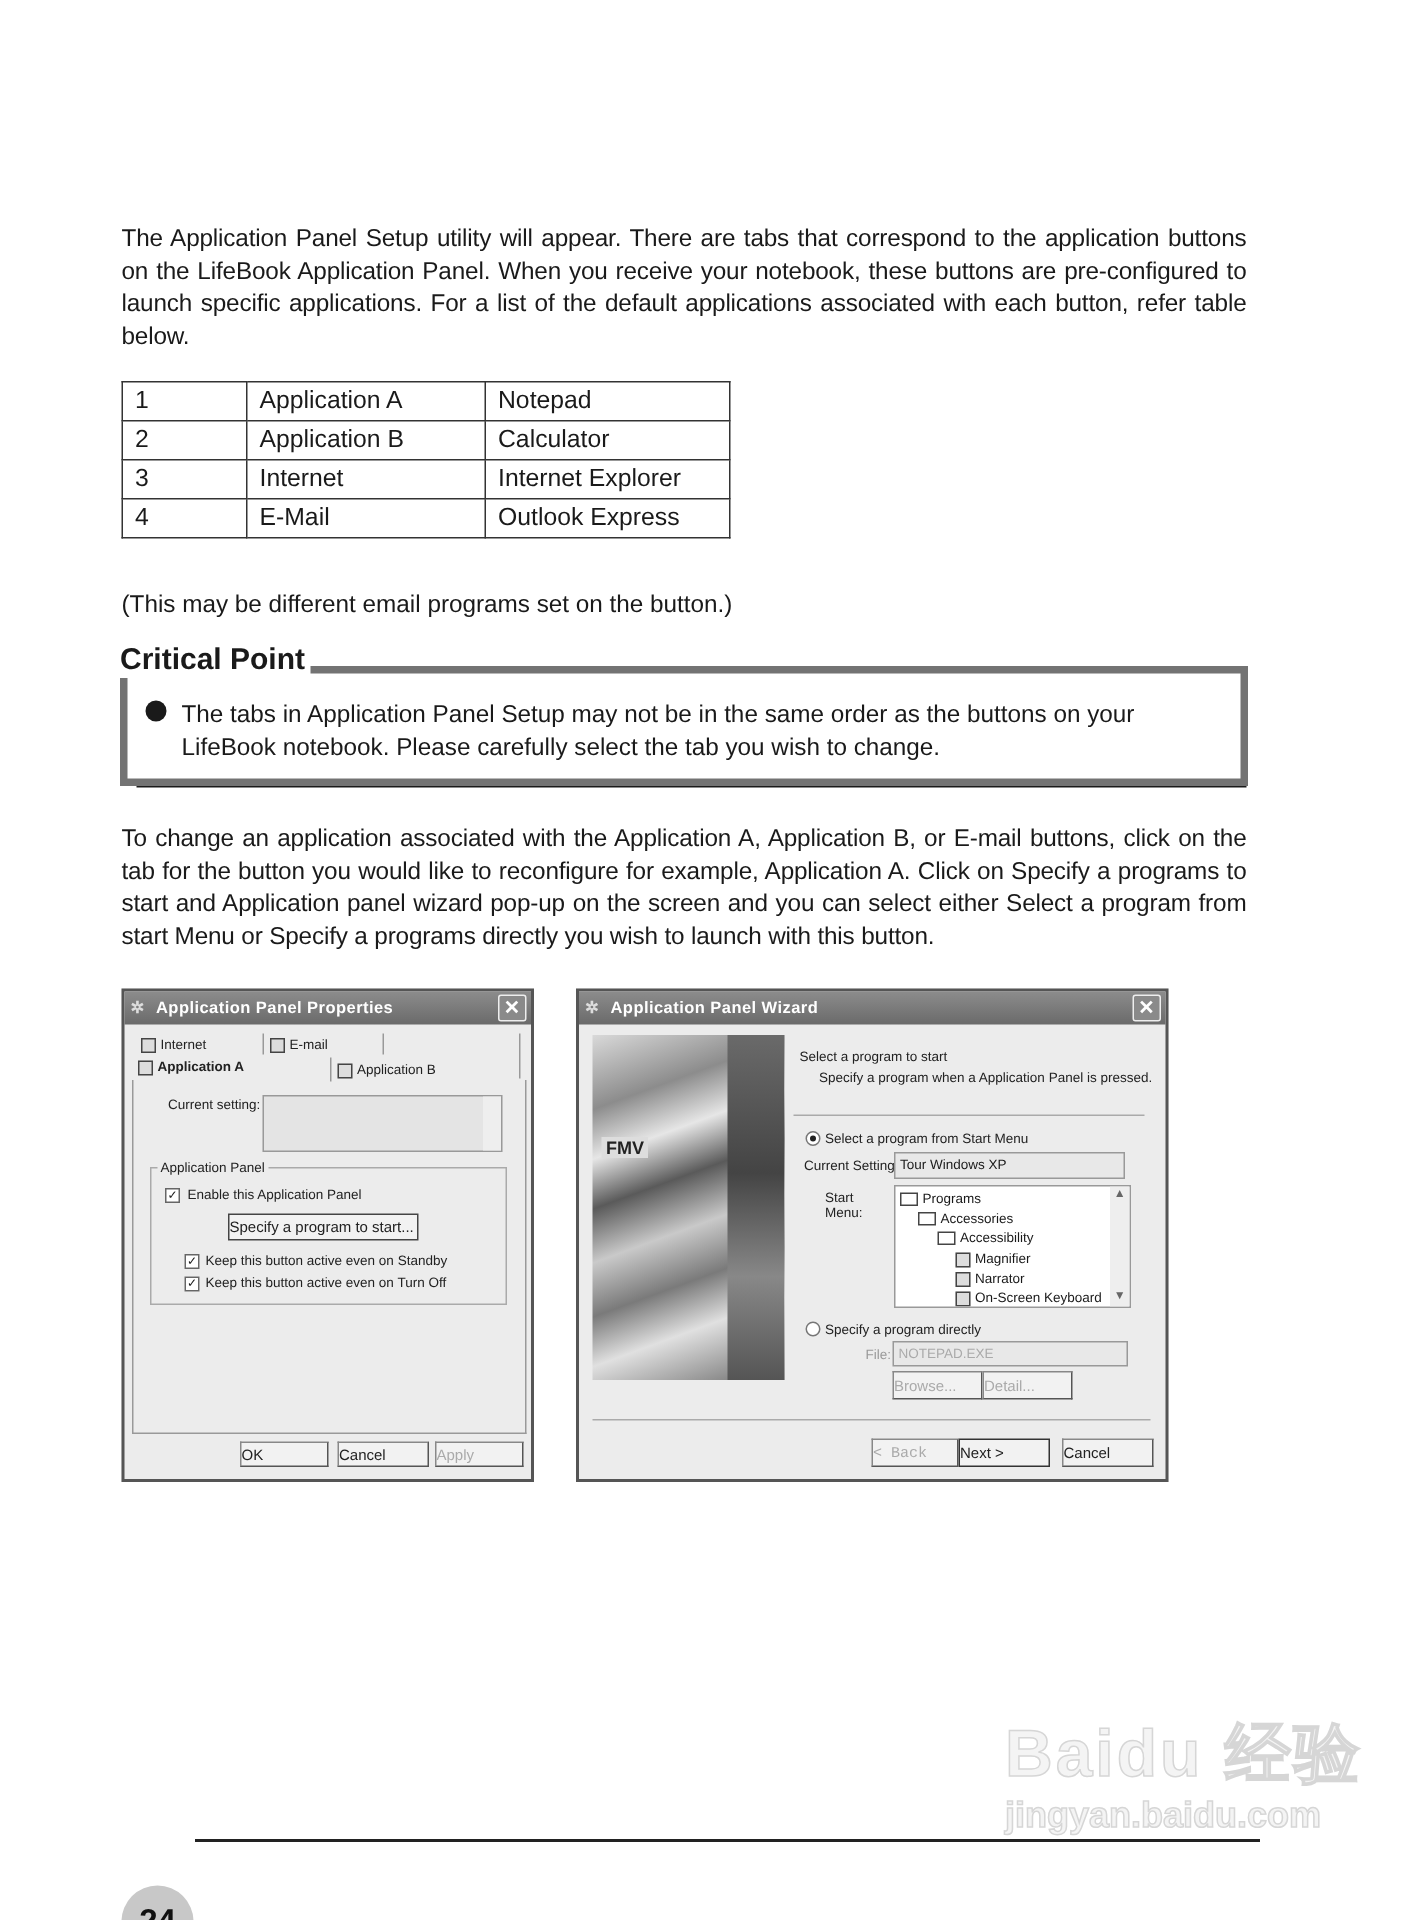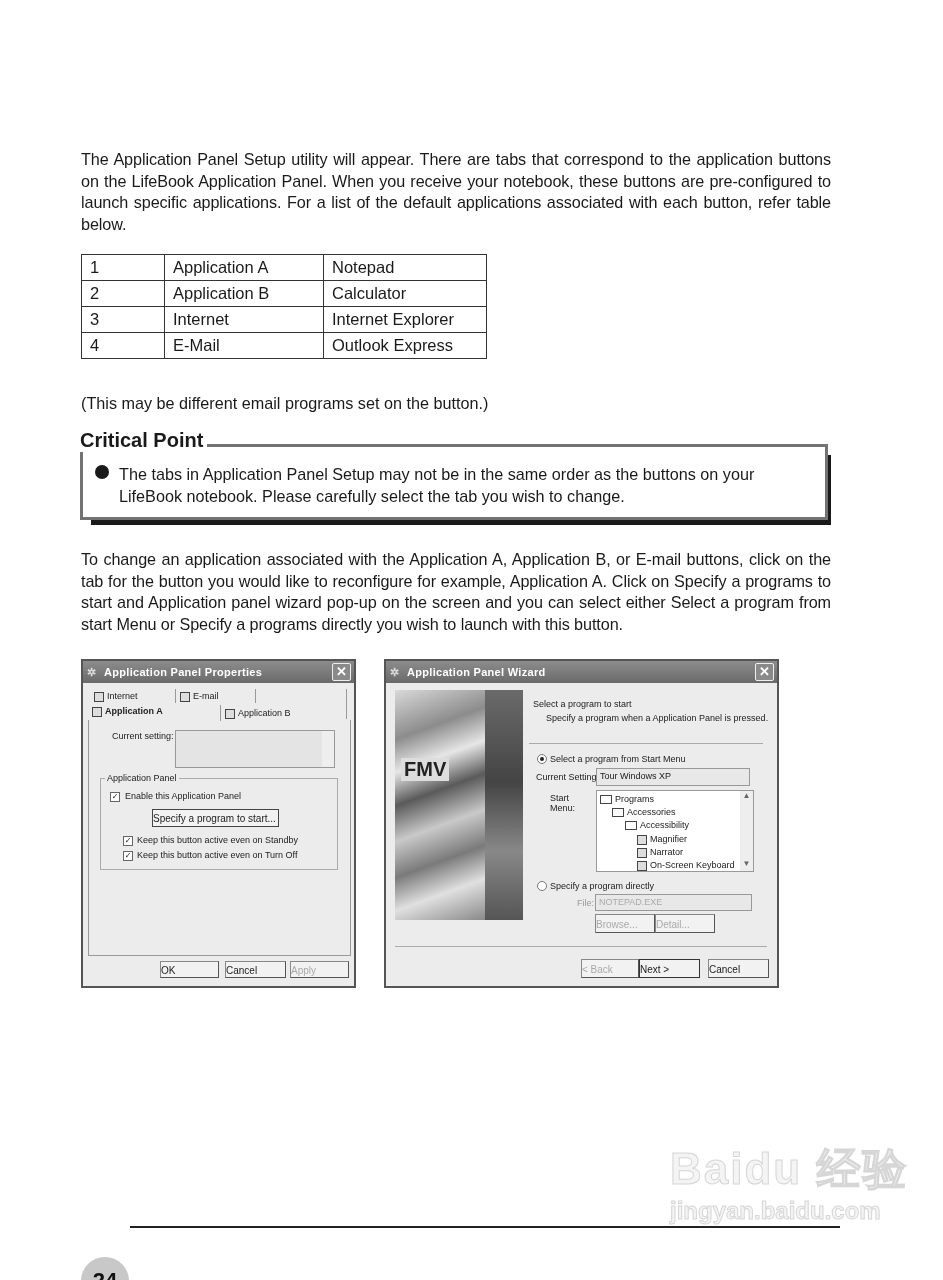--- a/index.html
+++ b/index.html
@@ -14,21 +14,21 @@
   #tbl { position:absolute; left:81px; top:254px; border-collapse:collapse; font-size:16.5px; }
   #tbl td { border:1px solid #333; height:25px; padding:0 8px; }
   #tbl td.c1 { width:66px; }
   #tbl td.c2 { width:142px; }
   #tbl td.c3 { width:146px; }
   #note { position:absolute; left:81px; top:394px; font-size:16.2px; }
 
   
   #cp-title { position:absolute; left:80px; top:429px; font-size:20px; font-weight:bold; background:#fff; padding-right:4px; z-index:2; }
   #cp-shadow { position:absolute; left:91px; top:455px; width:740px; height:70px; background:#1a1a1a; }
-  #cp-box { position:absolute; left:80px; top:444px; width:742px; height:70px; border:3px solid #737373; background:#fff; }
+  #cp-box { position:absolute; left:80px; top:444px; width:742px; height:70px; border:5px solid #737373; background:#fff; }
   #cp-bullet { position:absolute; left:12px; top:18px; width:14px; height:14px; border-radius:50%; background:#1a1a1a; }
   #cp-text { position:absolute; left:36px; top:17px; width:700px; font-size:16.2px; line-height:21.6px; }
 
   
   .dlg { position:absolute; border:2px solid #555; background:#ececec; box-sizing:border-box; }
   .tbar { height:22px; background:linear-gradient(#8c8c8c,#6a6a6a); color:#fff; font-size:11px; font-weight:bold;
           display:flex; align-items:center; padding-left:4px; letter-spacing:0.3px; position:relative; }
   .tbar .appicon { width:12px; height:10px; margin-right:5px; color:#ddd; font-size:11px; line-height:10px; }
   .xbtn { position:absolute; right:3px; top:2px; width:17px; height:16px; border:1px solid #eee; border-radius:2px;
           background:#8a8a8a; color:#fff; font-size:13px; line-height:15px; text-align:center; }
@@ -133,21 +133,21 @@
 <div class="dlg" style="left:384px; top:659px; width:395px; height:329px;">
   <div class="tbar">
     <span class="appicon">✲</span>
     <span>Application Panel Wizard</span>
     <span class="xbtn">✕</span>
   </div>
 
   <div style="position:absolute; left:9px; top:29px; width:128px; height:230px; overflow:hidden;
               background:linear-gradient(160deg,#d9d9d9 0%,#8c8c8c 18%,#e6e6e6 30%,#5a5a5a 42%,#c9c9c9 55%,#7a7a7a 68%,#e0e0e0 80%,#6c6c6c 100%);">
     <div style="position:absolute; left:90px; top:0; width:38px; height:230px; background:linear-gradient(#6a6a6a,#444 40%,#888 70%,#555);"></div>
-    <div style="position:absolute; left:6px; top:68px; font-size:20px; font-weight:bold; color:#222; background:#ddd; padding:0 3px;">FMV</div>
+    <div style="position:absolute; left:6px; top:68px; font-size:12px; font-weight:bold; color:#222; background:#ddd; padding:0 3px;">FMV</div>
   </div>
 
   <div class="small" style="left:147px; top:38px;">Select a program to start</div>
   <div class="small" style="left:160px; top:52px;">Specify a program when a Application Panel is pressed.</div>
   <div style="position:absolute; left:143px; top:82px; width:234px; height:1px; background:#aaa;"></div>
 
   <div class="radio on" style="left:151px; top:93px;"></div>
   <div class="small" style="left:164px; top:93px;">Select a program from Start Menu</div>
 
   <div class="small" style="left:150px; top:111px;">Current Setting:</div>
@@ -170,21 +170,21 @@
   </div>
 
   <div class="radio" style="left:151px; top:220px;"></div>
   <div class="small" style="left:164px; top:220px;">Specify a program directly</div>
   <div class="small" style="left:191px; top:237px; color:#999;">File:</div>
   <div class="field" style="left:209px; top:233px; width:157px; height:17px; color:#aaa;">NOTEPAD.EXE</div>
   <div class="btn dis" style="left:209px; top:253px; width:60px; height:19px; line-height:19px;">Browse...</div>
   <div class="btn dis" style="left:269px; top:253px; width:60px; height:19px; line-height:19px;">Detail...</div>
 
   <div style="position:absolute; left:9px; top:285px; width:372px; height:1px; background:#aaa;"></div>
-  <div class="btn dis" style="left:195px; top:298px; width:58px; height:19px; line-height:19px;">&lt; Back</div>
+  <div class="btn dis" style="left:195px; top:298px; width:58px; height:19px; line-height:19px;font-family:Liberation Mono, monospace;">&lt; Back</div>
   <div class="btn" style="left:253px; top:298px; width:61px; height:19px; line-height:19px; border:1px solid #333;">Next &gt;</div>
   <div class="btn" style="left:322px; top:298px; width:61px; height:19px; line-height:19px;">Cancel</div>
 </div>
 
 <div id="pg-circle">24</div>
 <div id="pg-line"></div>
 <div id="wm">
   <span class="big">Baidu 经验</span>
   <span class="url">jingyan.baidu.com</span>
 </div>

